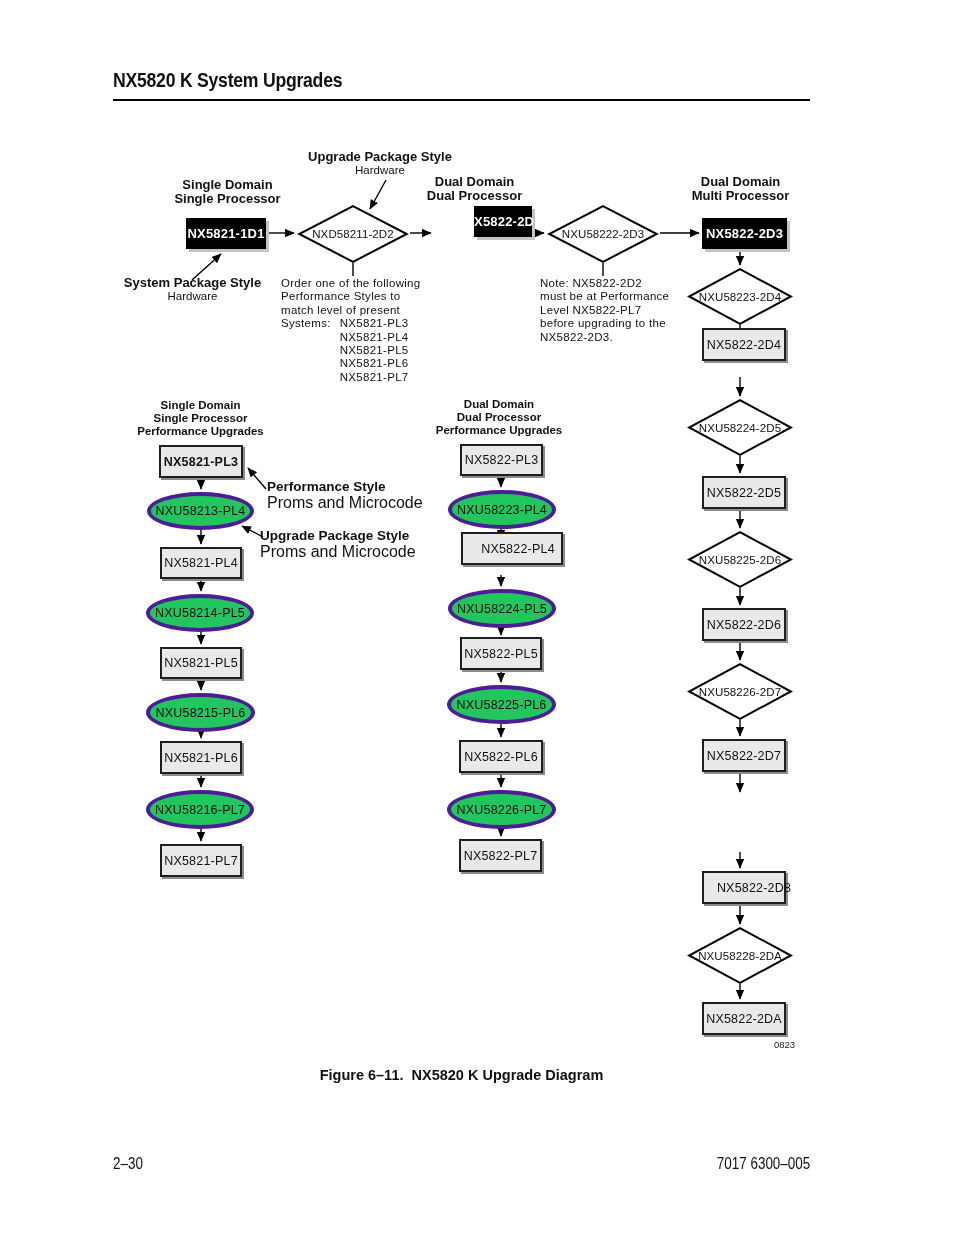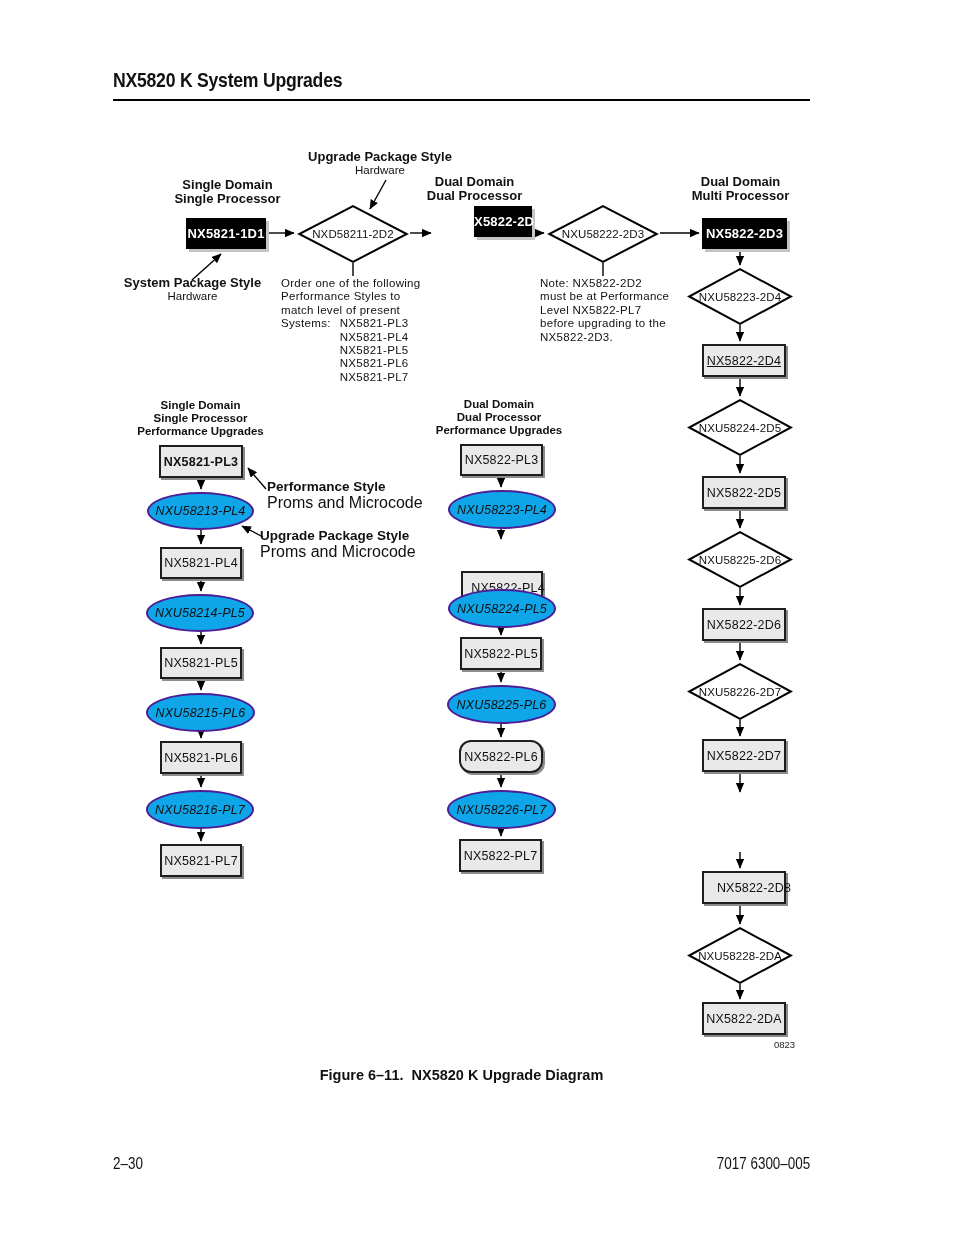--- a/index.html
+++ b/index.html
@@ -22,23 +22,23 @@
   .col-header span{font-weight:bold;font-size:11.5px;line-height:12.8px;white-space:nowrap;}
   
   .nbox{
     background:#e9e9e9;border:2px solid #1e1e1e;box-shadow:2px 2px 0 #8c8c8c;
     display:flex;align-items:center;justify-content:center;
     font-size:12.5px;letter-spacing:0.2px;white-space:nowrap;box-sizing:border-box;
   }
   .nbox.bold{font-weight:bold;}
   .nbox.black{background:#000;color:#fff;font-weight:bold;font-size:13px;border:2px solid #000;box-shadow:3px 3px 0 #c4c4c4;}
   .nell{
-    background:#0ea5e9;border:2px solid #4c1d95;border-radius:50%;
+    background:#22c55e;border:4px solid #4c1d95;border-radius:50%;
     display:flex;align-items:center;justify-content:center;
-    font-size:12.5px;letter-spacing:0.2px;white-space:nowrap;box-sizing:border-box;font-style:italic;
+    font-size:12.5px;letter-spacing:0.2px;white-space:nowrap;box-sizing:border-box;
   }
   .ndia{position:absolute;}
   .ndia svg{position:absolute;left:0;top:0;width:100%;height:100%;}
   .ndia polygon{fill:#fff;stroke:#000;stroke-width:2;vector-effect:non-scaling-stroke;}
   .ndia span{
     position:absolute;left:0;top:0;right:0;bottom:0;
     display:flex;align-items:center;justify-content:center;
     font-size:11.5px;letter-spacing:0.1px;white-space:nowrap;
   }
   
@@ -201,35 +201,35 @@
     <div class="callout-sub">Proms and Microcode</div>
   </div>
 
   <div class="abs col-header" style="left:429px;top:398px;width:140px;">
     <span>Dual Domain</span>
     <span>Dual Processor</span>
     <span>Performance Upgrades</span>
   </div>
   <div class="abs nbox" style="left:460px;top:444px;width:83px;height:32px;">NX5822-PL3</div>
   <div class="abs nell" style="left:448px;top:490px;width:108px;height:39px;">NXU58223-PL4</div>
-  <div class="abs nbox" style="left:461px;top:571px;width:82px;height:33px;padding-left:12px;">NX5822-PL4</div>
+  <div class="abs nbox" style="left:461px;top:532px;width:102px;height:33px;padding-left:12px;">NX5822-PL4</div>
   <div class="abs nell" style="left:448px;top:589px;width:108px;height:39px;">NXU58224-PL5</div>
   <div class="abs nbox" style="left:460px;top:637px;width:82px;height:33px;">NX5822-PL5</div>
   <div class="abs nell" style="left:447px;top:685px;width:109px;height:39px;">NXU58225-PL6</div>
-  <div class="abs nbox" style="left:459px;top:740px;width:84px;height:33px;border-radius:12px;">NX5822-PL6</div>
+  <div class="abs nbox" style="left:459px;top:740px;width:84px;height:33px;">NX5822-PL6</div>
   <div class="abs nell" style="left:447px;top:790px;width:109px;height:39px;">NXU58226-PL7</div>
   <div class="abs nbox" style="left:459px;top:839px;width:83px;height:33px;">NX5822-PL7</div>
 
   <div class="ndia" style="left:687px;top:268px;width:106px;height:57px;">
     <svg viewBox="0 0 100 100" preserveAspectRatio="none">
         <polygon points="50,2 98,50 50,98 2,50"></polygon>
       </svg>
     <span>NXU58223-2D4</span>
   </div>
-  <div class="abs nbox" style="left:702px;top:344px;width:84px;height:33px;text-decoration:underline;">NX5822-2D4</div>
+  <div class="abs nbox" style="left:702px;top:328px;width:84px;height:33px;">NX5822-2D4</div>
   <div class="ndia" style="left:687px;top:399px;width:106px;height:57px;">
     <svg viewBox="0 0 100 100" preserveAspectRatio="none">
         <polygon points="50,2 98,50 50,98 2,50"></polygon>
       </svg>
     <span>NXU58224-2D5</span>
   </div>
   <div class="abs nbox" style="left:702px;top:476px;width:84px;height:33px;text-align:center;">NX5822-2D5</div>
   <div class="ndia" style="left:687px;top:531px;width:106px;height:57px;">
     <svg viewBox="0 0 100 100" preserveAspectRatio="none">
         <polygon points="50,2 98,50 50,98 2,50"></polygon>

